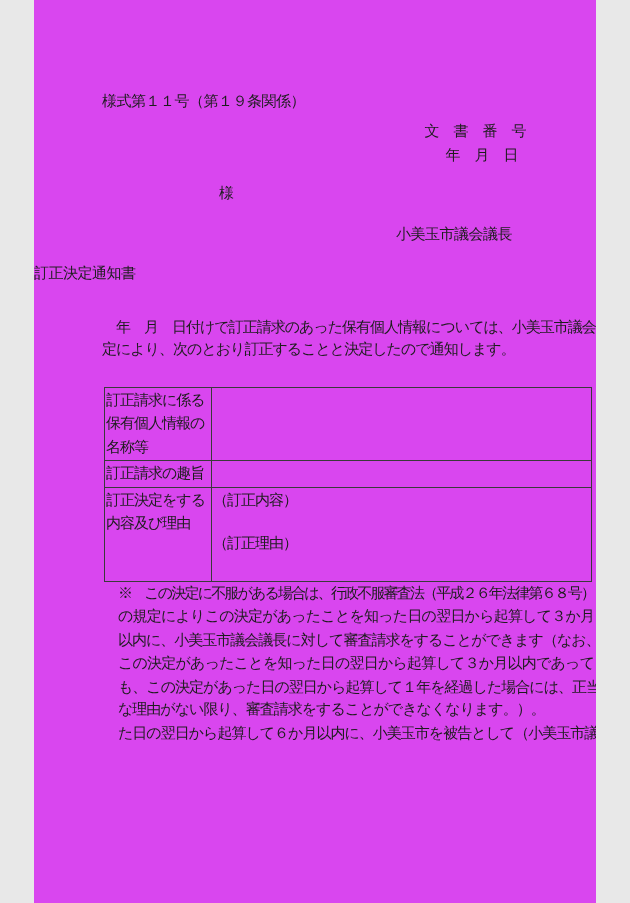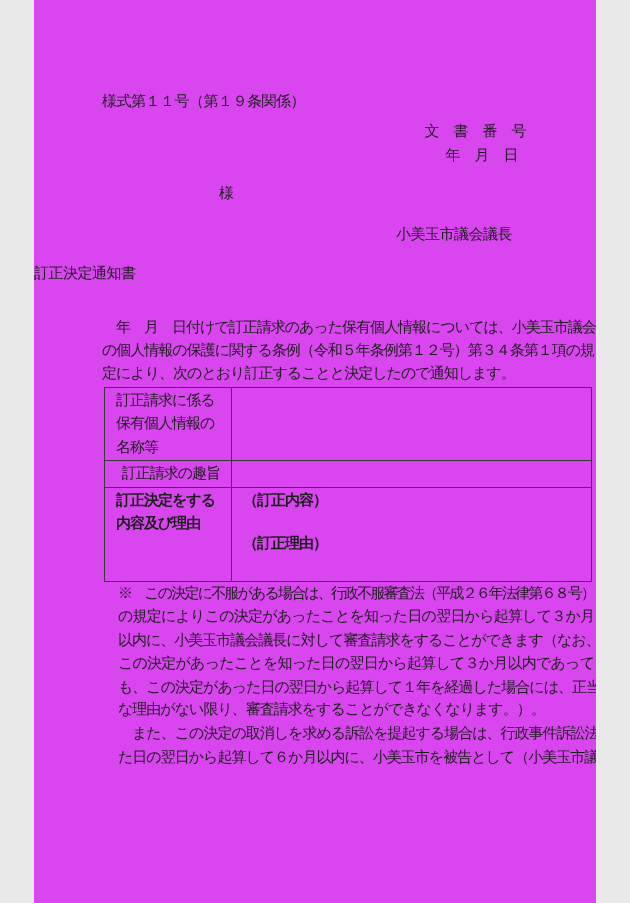--- a/index.html
+++ b/index.html
@@ -56,29 +56,29 @@
     position:absolute;
     top:387px;
     left:70px;
     width:488px;
     border-collapse:collapse;
     table-layout:fixed;
   }
   table.decision td{
     border:1px solid #3a3a3a;
     vertical-align:top;
-    padding:1px 11px;
+    padding:1px 1px;
     font-size:15px;
     letter-spacing:-1px;
     line-height:23.4px;
   }
   td.col-label{ width:104px; }
   tr.row1{ height:70px; }
-  tr.row2{ height:25px;text-align:right; }
-  tr.row3{ height:94px;font-weight:bold; }
+  tr.row2{ height:25px; }
+  tr.row3{ height:94px; }
   tr.row2 td{ vertical-align:middle; }
   td.mid{ vertical-align:middle; }
   .cell-line{ white-space:nowrap; }
   .reason-line{ margin-top:20px; }
 </style>
 </head>
 <body>
 
 <div class="page">
 
@@ -89,21 +89,20 @@
   <div class="txt date-line">年　月　日</div>
 
   <div class="txt addressee">様</div>
 
   <div class="txt sender">小美玉市議会議長</div>
 
   <div class="doc-title">訂正決定通知書</div>
 
   <div class="lines body-block">
     <div class="line">　年　月　日付けで訂正請求のあった保有個人情報については、小美玉市議会</div>
-    <div class="line">の個人情報の保護に関する条例（令和５年条例第１２号）第３４条第１項の規</div>
     <div class="line last">定により、次のとおり訂正することと決定したので通知します。</div>
   </div>
 
   <table class="decision">
     <tbody>
         <tr class="row1">
       <td class="col-label">
         <div class="cell-line">訂正請求に係る</div>
         <div class="cell-line">保有個人情報の</div>
         <div class="cell-line">名称等</div>
@@ -127,17 +126,16 @@
   </tbody>
     </table>
 
   <div class="lines note-block">
     <div class="line tight">※　この決定に不服がある場合は、行政不服審査法（平成２６年法律第６８号）</div>
     <div class="line">の規定によりこの決定があったことを知った日の翌日から起算して３か月</div>
     <div class="line">以内に、小美玉市議会議長に対して審査請求をすることができます（なお、</div>
     <div class="line">この決定があったことを知った日の翌日から起算して３か月以内であって</div>
     <div class="line">も、この決定があった日の翌日から起算して１年を経過した場合には、正当</div>
     <div class="line last">な理由がない限り、審査請求をすることができなくなります。）。</div>
-    <div class="line">　また、この決定の取消しを求める訴訟を提起する場合は、行政事件訴訟法</div>
     <div class="line">た日の翌日から起算して６か月以内に、小美玉市を被告として（小美玉市議</div>
   </div>
 
 </div>
 
 </body></html>

